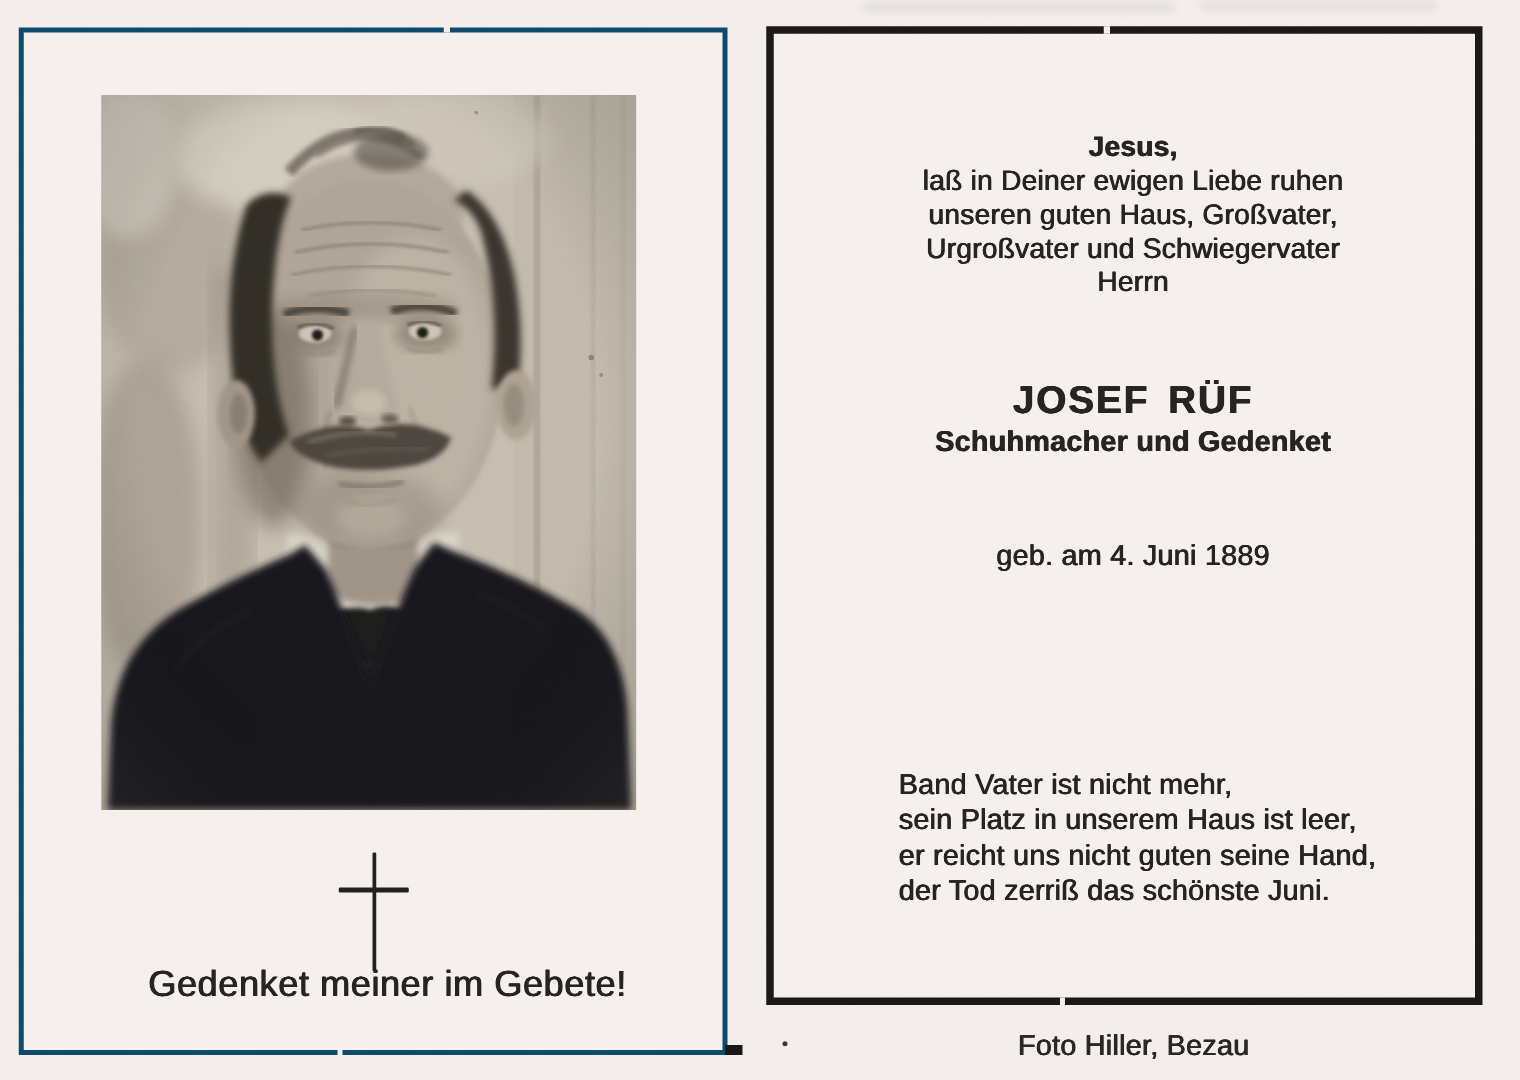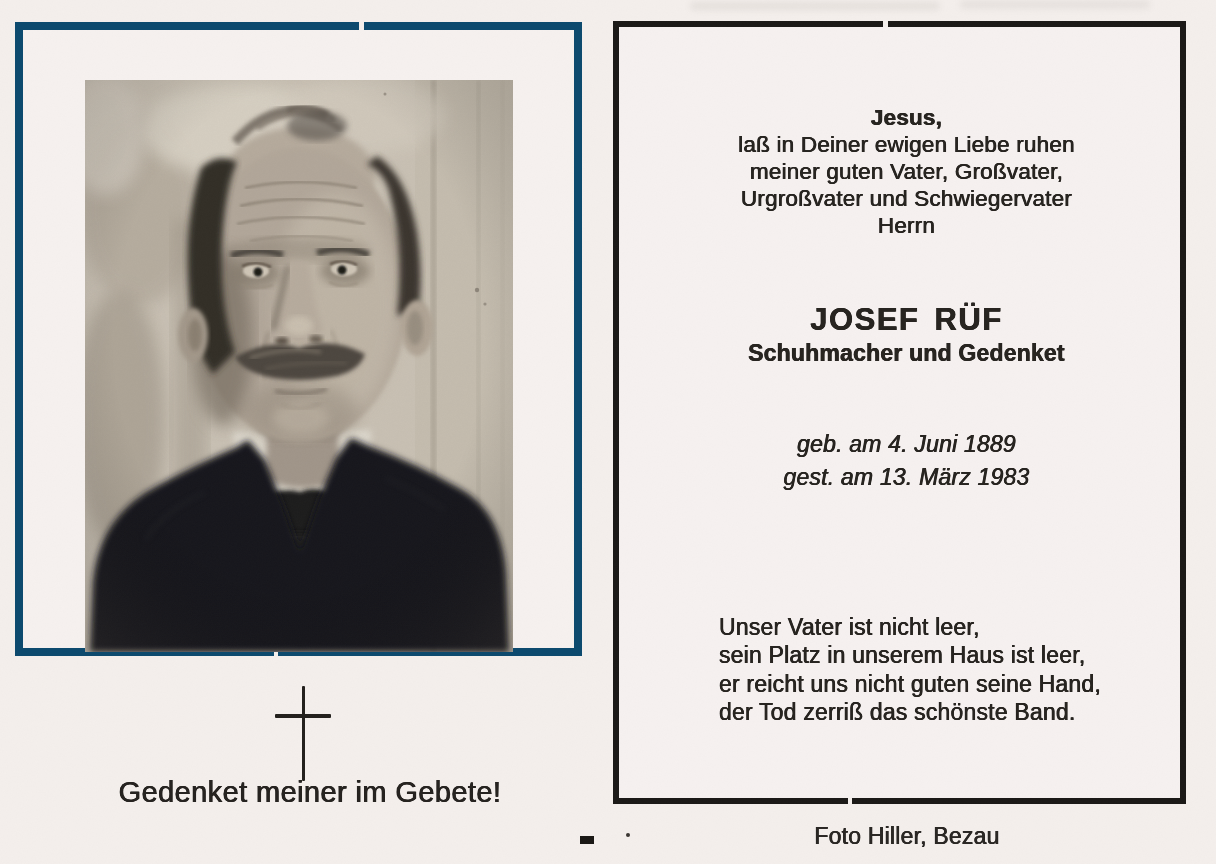--- a/index.html
+++ b/index.html
@@ -4,22 +4,22 @@
 <style>
   html,body{margin:0;padding:0;background:#f4efec;}
   .page{
     position:relative;width:1216px;height:864px;overflow:hidden;
     background:#f4efec;
     font-family:"Liberation Sans",sans-serif;
     color:#272420;
   }
   
   .panel-left{
-    position:absolute;left:15px;top:22px;width:567px;height:634px;
-    box-sizing:border-box;border:8px solid #0c4a6e;background:#f6f1ef;
+    position:absolute;left:15px;top:22px;width:567px;height:822px;
+    box-sizing:border-box;border:4px solid #0c4a6e;background:#f6f1ef;
   }
   .frame-gap{position:absolute;background:#f4efec;}
   .lp-gap-top{left:336px;top:-8px;width:5px;height:8px;}
   .lp-gap-bottom{left:251px;bottom:-8px;width:4px;height:8px;}
   .lp-bottom-ext{position:absolute;left:580px;top:836px;width:14px;height:8px;background:#1a1815;}
   .photo-wrap{
     position:absolute;left:62px;top:50px;width:428px;height:572px;
     background:#c9c1b4;overflow:hidden;
   }
   .photo-wrap svg{display:block;width:428px;height:572px;}
@@ -42,21 +42,21 @@
   .rp-block{
     position:absolute;left:0;right:0;text-align:center;padding-left:14px;
     color:#272420;text-shadow:0.35px 0 0 currentColor,-0.35px 0 0 currentColor;
     white-space:nowrap;
   }
   .rp-intro{top:77px;font-size:22.5px;line-height:27px;letter-spacing:0.2px;}
   .rp-intro .bold{font-weight:bold;}
   .rp-name-block{top:275px;}
   .rp-name{font-weight:bold;font-size:31px;line-height:36px;letter-spacing:1.5px;word-spacing:5px;}
   .rp-occupation{font-weight:bold;font-size:23px;line-height:30px;letter-spacing:0.2px;}
-  .rp-dates{top:401px;font-size:23px;line-height:33px;letter-spacing:0.2px;font-style:italic;}
+  .rp-dates{top:401px;font-size:23px;line-height:33px;letter-spacing:0.2px;}
   .rp-poem{
     position:absolute;left:100px;top:586px;text-align:left;
     font-size:23px;line-height:28.4px;letter-spacing:0.2px;
     color:#272420;text-shadow:0.35px 0 0 currentColor,-0.35px 0 0 currentColor;
     white-space:nowrap;
   }
   .credit{
     position:absolute;left:613px;top:823px;width:573px;padding-left:15px;
     box-sizing:border-box;text-align:center;font-size:23px;letter-spacing:0.2px;
     color:#2a2724;text-shadow:0.35px 0 0 currentColor,-0.35px 0 0 currentColor;
@@ -205,40 +205,39 @@
   </div>
   <div class="lp-bottom-ext"></div>
 
   <div class="panel-right">
     <div class="frame-gap rp-gap-top"></div>
     <div class="frame-gap rp-gap-bottom"></div>
 
     <div class="rp-block rp-intro">
       <div class="bold">Jesus,</div>
       <div>laß in Deiner ewigen Liebe ruhen</div>
-      <div>meiner guten Vater, Großvater,</div>
+      <div>unseren guten Haus, Großvater,</div>
       <div>Urgroßvater und Schwiegervater</div>
       <div>Herrn</div>
     </div>
 
     <div class="rp-block rp-name-block">
       <div class="rp-name">JOSEF RÜF</div>
       <div class="rp-occupation">Schuhmacher und Gedenket</div>
     </div>
 
     <div class="rp-block rp-dates">
       <div>geb. am 4. Juni 1889</div>
-      <div>gest. am 13. März 1983</div>
     </div>
 
     <div class="rp-poem">
-      <div>Unser Vater ist nicht leer,</div>
+      <div>Band Vater ist nicht mehr,</div>
       <div>sein Platz in unserem Haus ist leer,</div>
       <div>er reicht uns nicht guten seine Hand,</div>
-      <div>der Tod zerriß das schönste Band.</div>
+      <div>der Tod zerriß das schönste Juni.</div>
     </div>
   </div>
 
   <div class="stray-dot"></div>
 
   <div class="credit">Foto Hiller, Bezau</div>
 
   <svg class="page-noise" aria-hidden="true">
     <filter id="pageGrain">
       <feTurbulence type="fractalNoise" baseFrequency="0.8" numOctaves="2"></feTurbulence>

